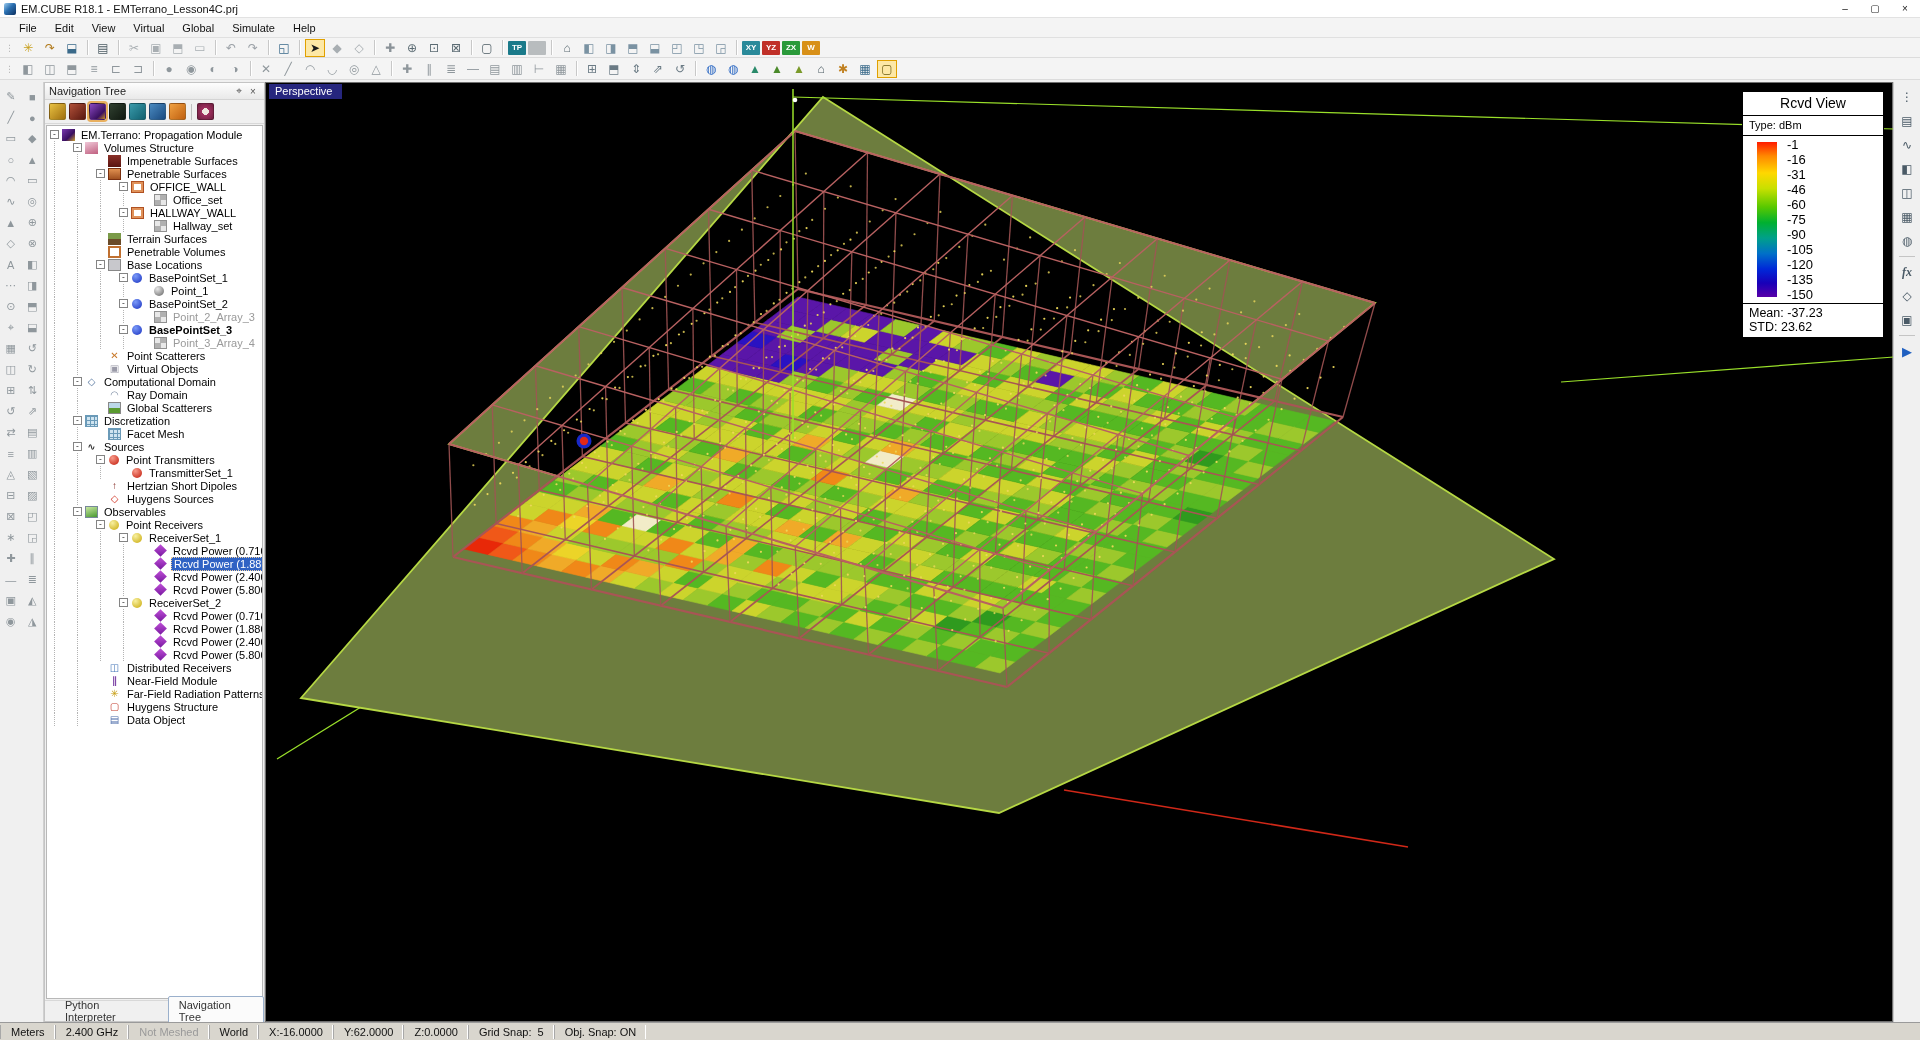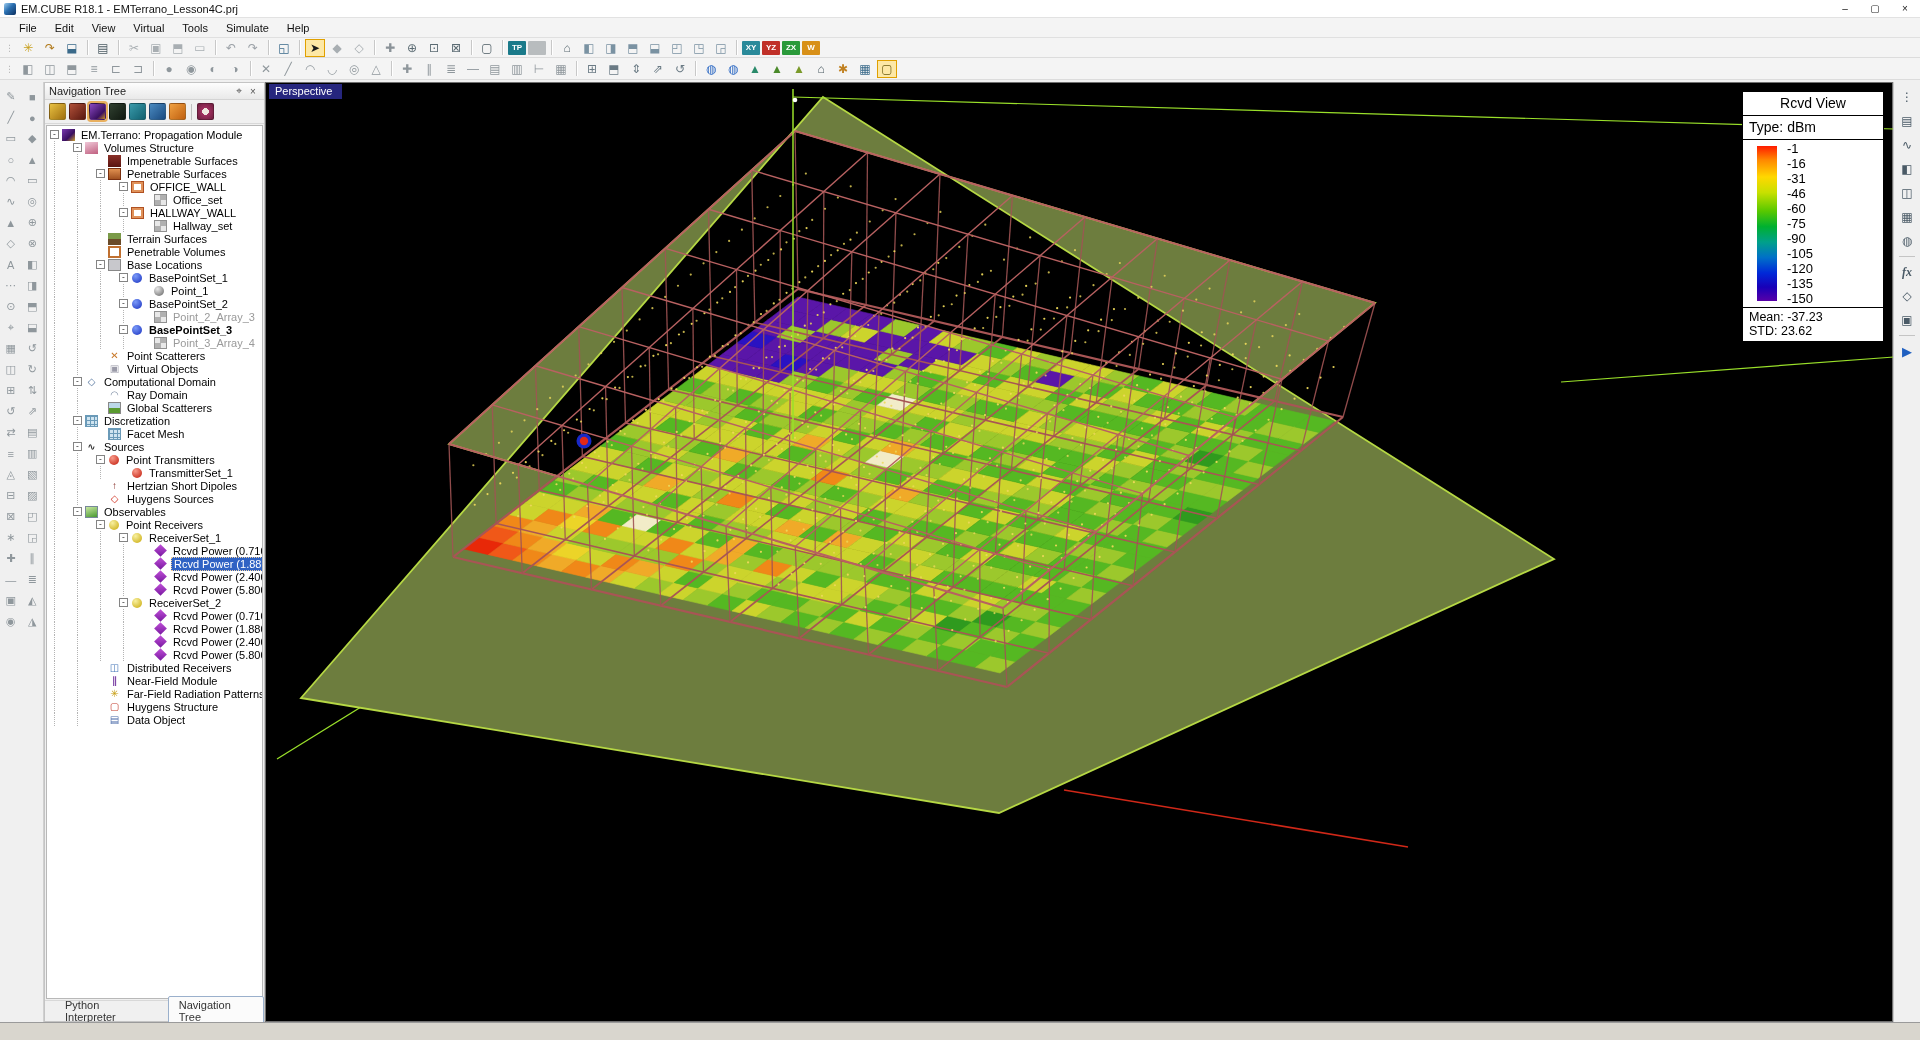--- a/index.html
+++ b/index.html
@@ -103,21 +103,21 @@
   
   #viewport { position:absolute; left:265px; top:82px; width:1628px; height:940px; background:#000;
     border:1px solid #707070; }
   #persp-label { position:absolute; left:3px; top:1px; background:#26267e; color:#fff;
     font-size:11px; padding:1px 10px 2px 6px; z-index:5; }
   #scene { position:absolute; left:0; top:0; }
   
   #legend { position:absolute; left:1476px; top:8px; width:142px; background:#fff;
     border:1px solid #000; z-index:6; color:#000; }
   #legend .lt { text-align:center; font-size:14px; padding:3px 0 4px; border-bottom:1px solid #000; }
-  #legend .ltype { font-size:14px; padding:3px 6px 4px; border-bottom:1px solid #000; }
+  #legend .ltype { font-size:11px; padding:3px 6px 4px; border-bottom:1px solid #000; }
   #legend-body { display:flex; padding:6px 4px 2px 14px; }
   #legend-bar { width:20px; height:155px;
     background:linear-gradient(180deg,#ff1c00 0%,#ff8800 9%,#ffd800 20%,#c8e000 30%,#58c800 42%,
       #00b030 52%,#00a08a 62%,#0070c8 72%,#0028d8 82%,#1800b8 91%,#5800a8 100%); }
   #legend-ticks { display:flex; flex-direction:column; justify-content:space-between;
     margin-left:10px; height:163px; margin-top:-4px; }
   #legend-ticks div { font-size:13px; line-height:13px; }
   #legend-stats { border-top:1px solid #000; padding:2px 6px 3px; font-size:12.5px; }
   
   #righttools { position:absolute; left:1893px; top:82px; width:27px; height:940px; background:#f0f0f0;
@@ -146,21 +146,21 @@
       <div class="winbtn">▢</div>
       <div class="winbtn">×</div>
     </div>
 </div>
 
 <div id="menubar">
     <div class="menu-item">File</div>
     <div class="menu-item">Edit</div>
     <div class="menu-item">View</div>
     <div class="menu-item">Virtual</div>
-    <div class="menu-item">Tools</div>
+    <div class="menu-item">Global</div>
     <div class="menu-item">Simulate</div>
     <div class="menu-item">Help</div>
   </div>
 <div id="toolbar1" class="toolbar">
     <span class="grip">⋮</span>
     <span class="tbtn" style="color: rgb(200, 160, 32);">✳</span>
     <span class="tbtn" style="color: rgb(176, 120, 24);">↷</span>
     <span class="tbtn" style="color: rgb(58, 106, 138);">⬓</span>
     <span class="tsep"></span>
     <span class="tbtn" style="color: rgb(74, 90, 98);">▤</span>
@@ -2035,13 +2035,24 @@
     <div class="rtool">◍</div>
     <div class="rsep"></div>
     <div class="rtool fx">fx</div>
     <div class="rtool">◇</div>
     <div class="rtool">▣</div>
     <div class="rsep"></div>
     <div class="rtool blue">▶</div>
   </div>
 
 <div id="statusbar">
+  <div id="status-right" style="display:flex;">
+      <div class="sseg">Meters</div>
+      <div class="sseg">2.400 GHz</div>
+      <div class="sseg gray">Not Meshed</div>
+      <div class="sseg">World</div>
+      <div class="sseg">X:-16.0000</div>
+      <div class="sseg">Y:62.0000</div>
+      <div class="sseg">Z:0.0000</div>
+      <div class="sseg">Grid Snap:  5</div>
+      <div class="sseg">Obj. Snap: ON</div>
+    </div>
 </div>
 
 </body></html>

